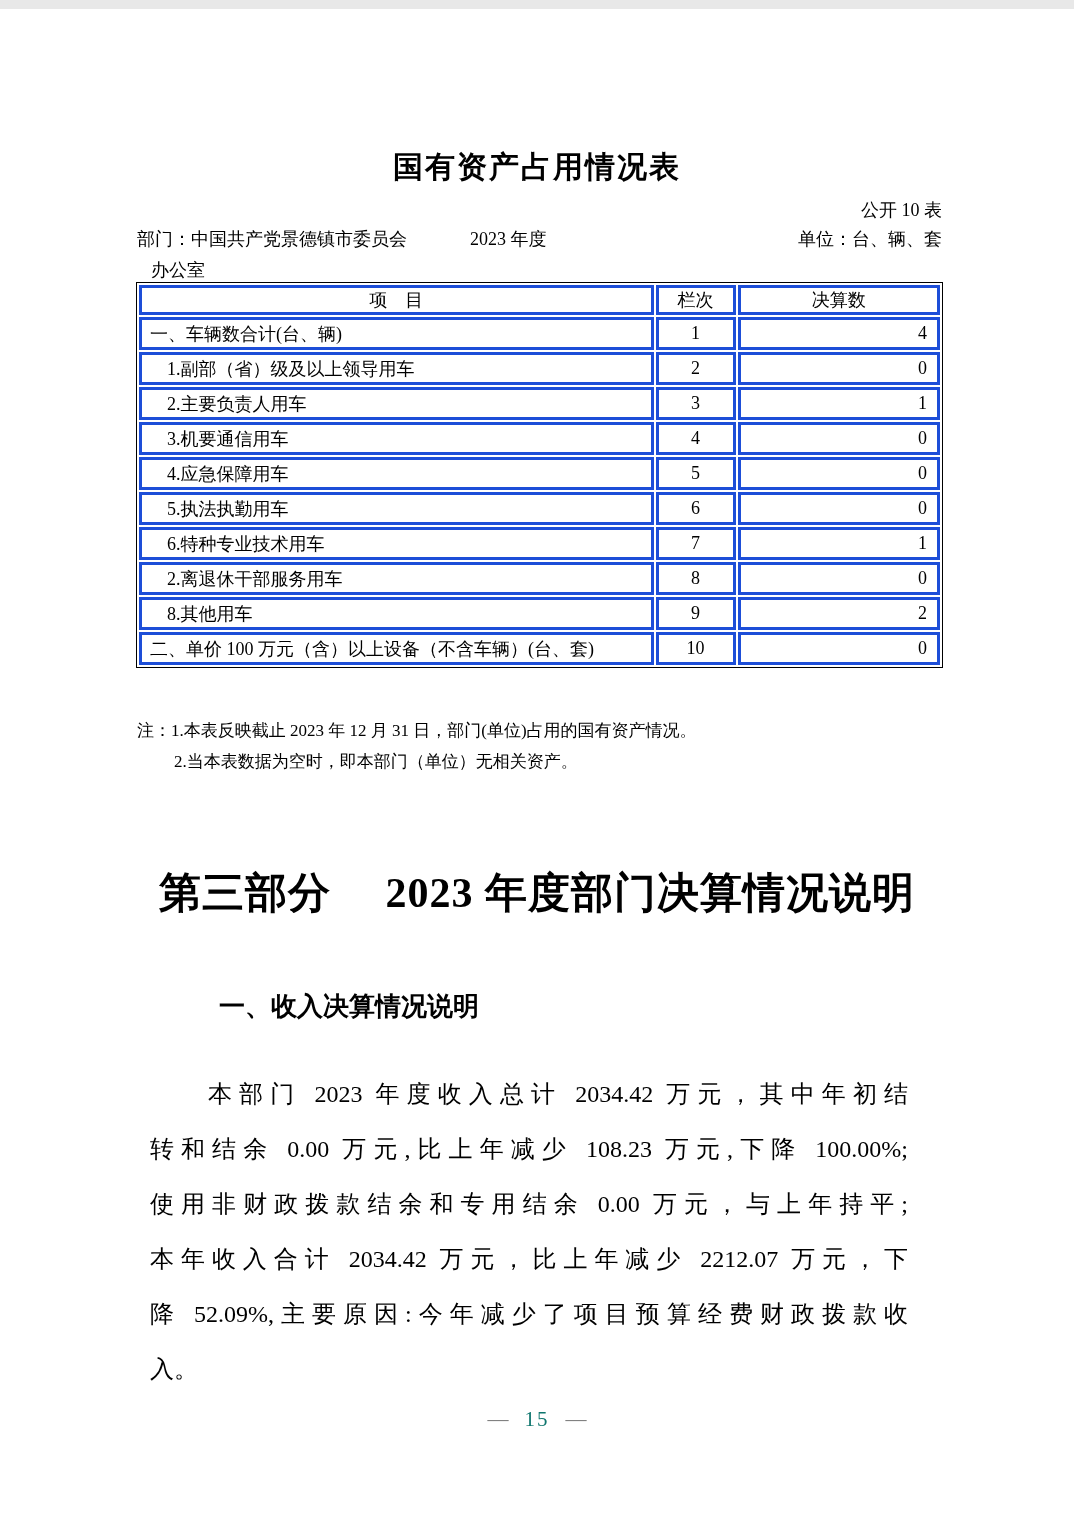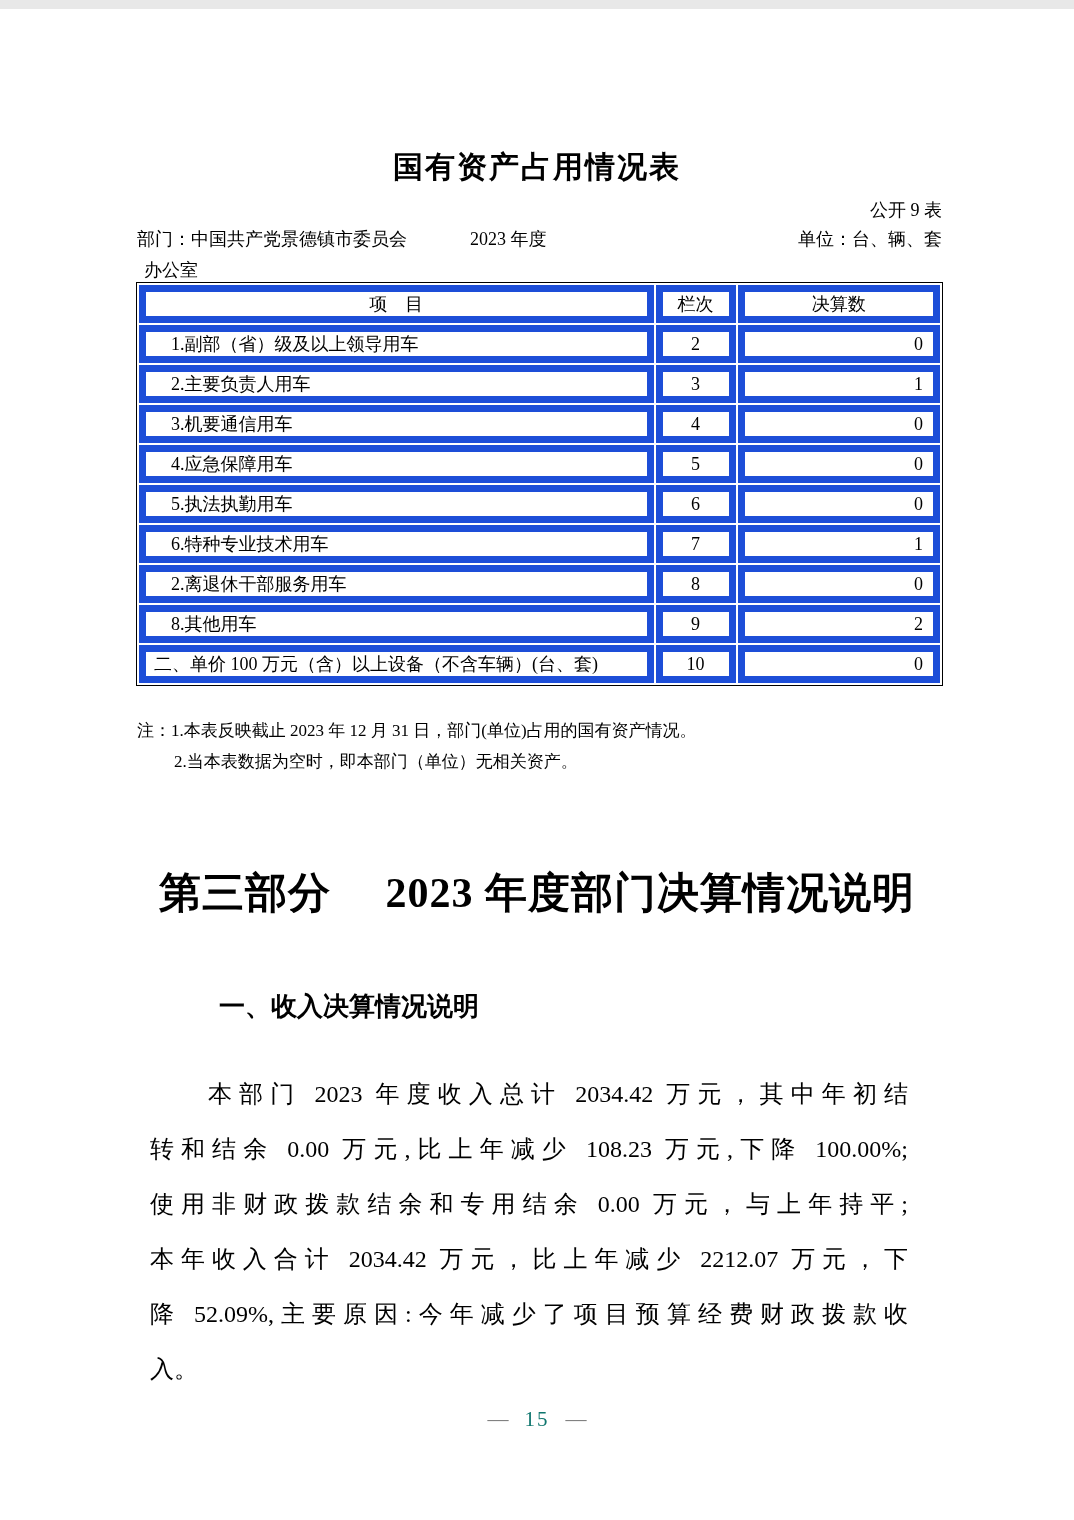--- a/index.html
+++ b/index.html
@@ -26,34 +26,34 @@
   }
   .table-code {
     position: absolute;
     top: 189px; right: 132px;
     font-size: 18px;
   }
   .meta-line { position: absolute; font-size: 18px; white-space: nowrap; text-align: center; }
   .meta-dept   { top: 218px; left: 137px; }
   .meta-year   { top: 218px; left: 470px; }
   .meta-unit   { top: 218px; right: 132px; }
-  .meta-dept2  { top: 249px; left: 144px; }
+  .meta-dept2  { top: 249px; left: 151px; }
 
   
   table.asset {
     position: absolute;
     top: 273px; left: 136px;
     width: 807px;
     border: 1px solid #000;
     border-collapse: separate;
     border-spacing: 2px;
     font-size: 18px;
   }
   table.asset th, table.asset td {
-    border: 7px solid #1d4ed8;
+    border: 3px solid #1d4ed8;
     background: #fff;
     vertical-align: middle;
   }
   table.asset th { font-weight: 400; text-align: center; height: 28px; }
   table.asset td { height: 33px; }
   .col-item { width: 516px; }
   .col-num  { width: 80px; }
   .col-val  { width: 203px; }
   td.item { text-align: left; padding-left: 8px; }
   td.item.sub { padding-left: 25px; }
@@ -107,41 +107,46 @@
   .footer .dash { color: #7a7a7a; margin: 0 16px; }
   .footer .num { color: #0f766e; letter-spacing: 2px; }
 </style>
 </head>
 <body>
 
 <div class="page">
 
   <div class="doc-title">国有资产占用情况表</div>
 
-  <div class="table-code">公开 9 表</div>
+  <div class="table-code">公开 10 表</div>
 
   <div class="meta-line meta-dept">部门：中国共产党景德镇市委员会</div>
   <div class="meta-line meta-year">2023 年度</div>
   <div class="meta-line meta-unit">单位：台、辆、套</div>
   <div class="meta-line meta-dept2">办公室</div>
 
   <table class="asset">
     <colgroup>
         <col class="col-item">
         <col class="col-num">
         <col class="col-val">
       </colgroup>
     <thead>
       <tr>
         <th>项　目</th>
         <th>栏次</th>
         <th>决算数</th>
       </tr>
     </thead>
     <tbody>
+      <tr>
+        <td class="item">一、车辆数合计(台、辆)</td>
+        <td class="num">1</td>
+        <td class="val">4</td>
+      </tr>
       <tr>
         <td class="item sub">1.副部（省）级及以上领导用车</td>
         <td class="num">2</td>
         <td class="val">0</td>
       </tr>
       <tr>
         <td class="item sub">2.主要负责人用车</td>
         <td class="num">3</td>
         <td class="val">1</td>
       </tr>

